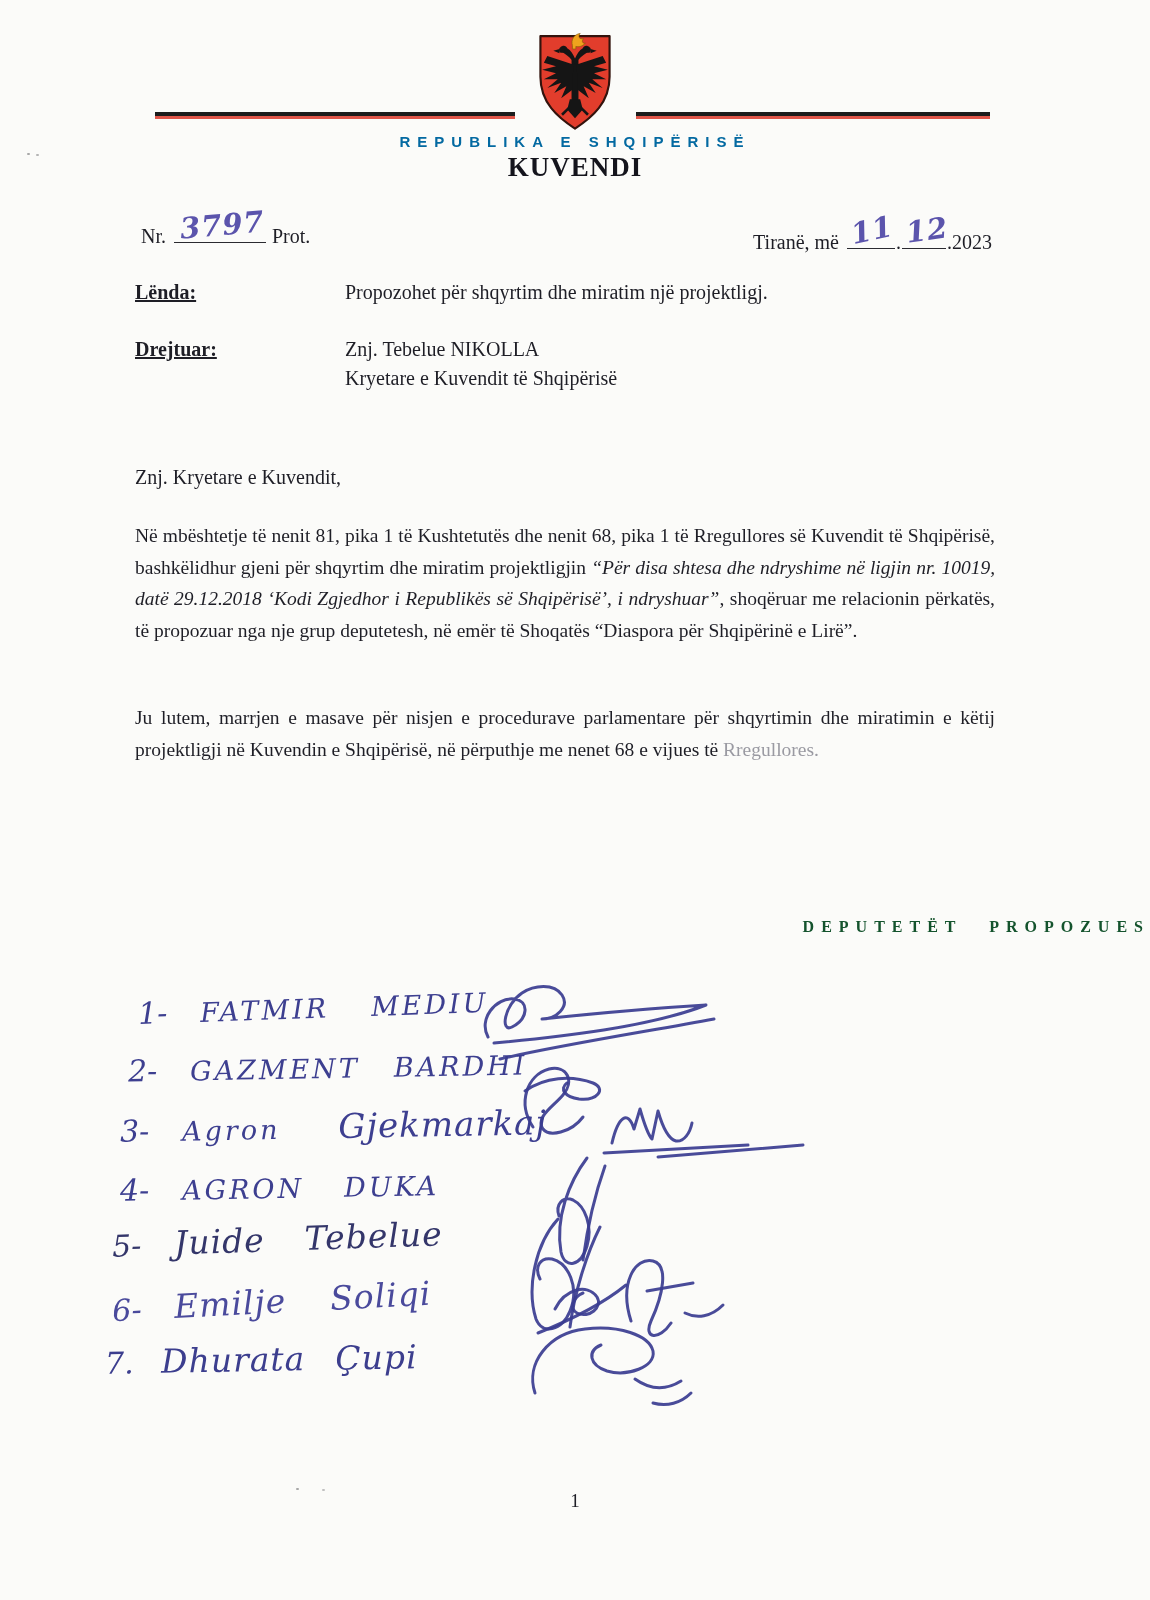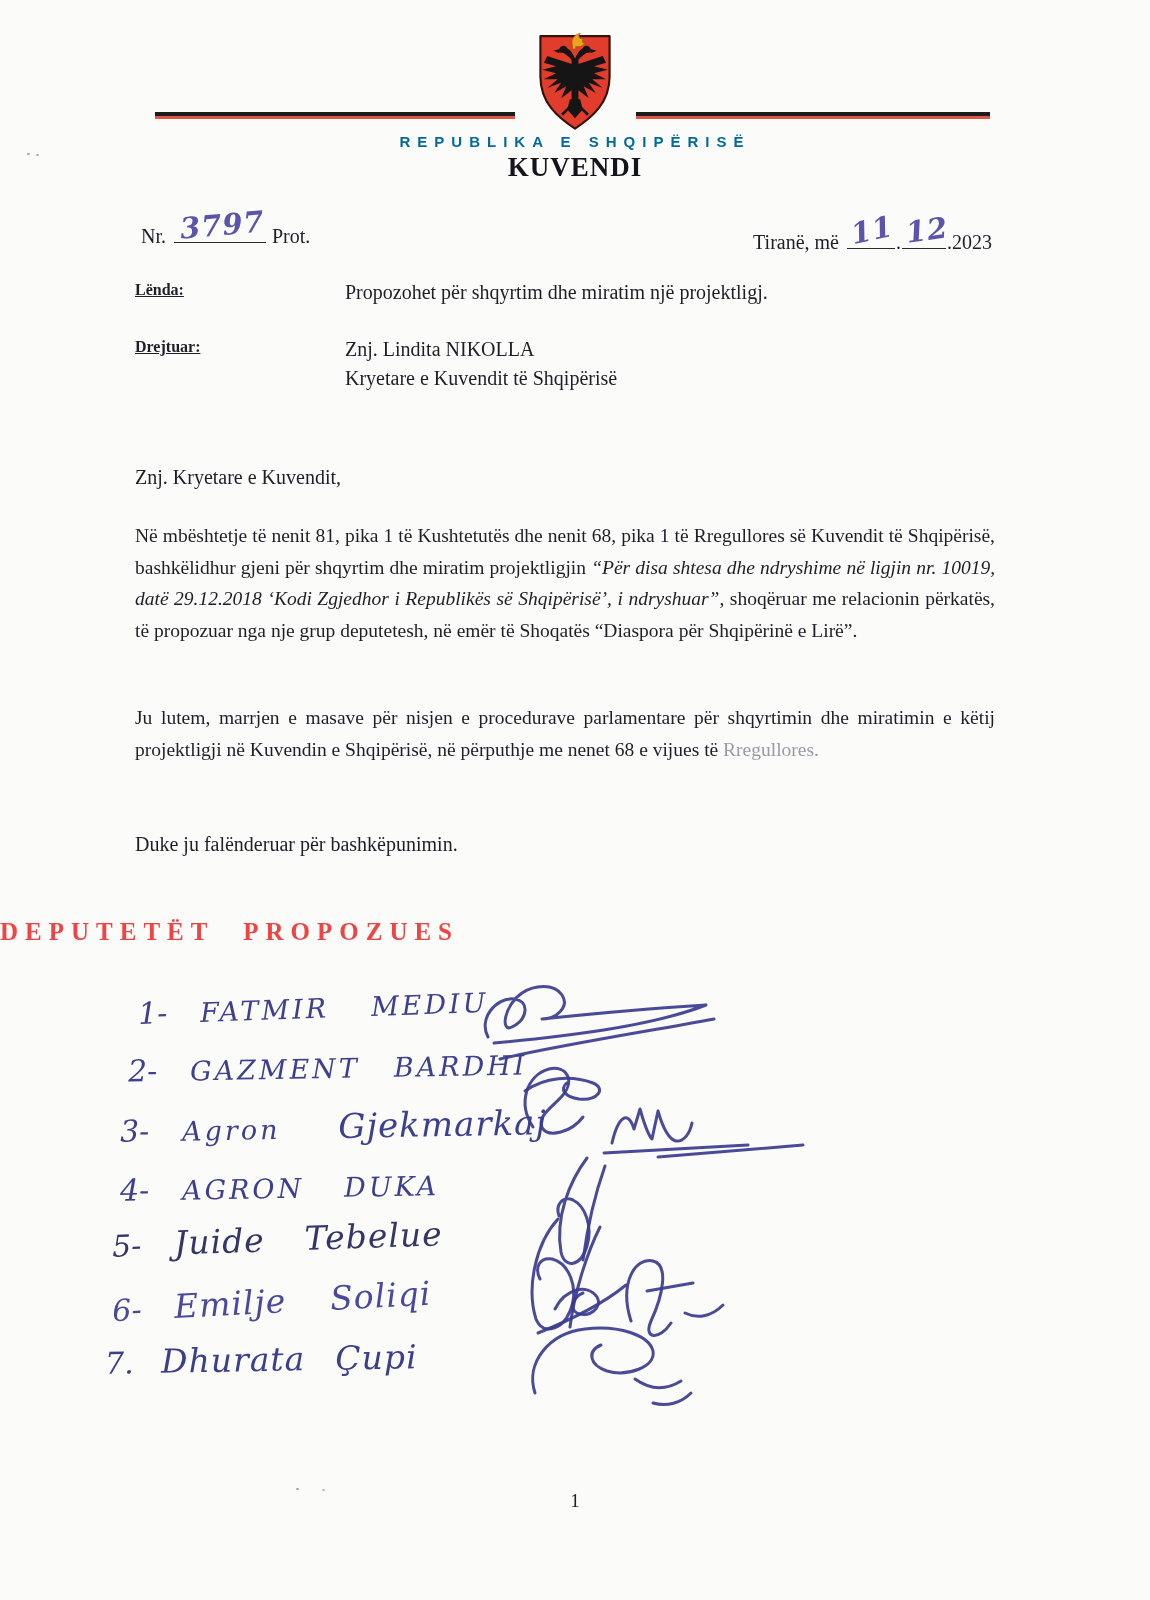--- a/index.html
+++ b/index.html
@@ -33,34 +33,34 @@
   .blank-day{width:48px;height:20px;margin:0 1px 0 8px;}
   .blank-month{width:44px;height:20px;margin:0 1px;}
   .hw{font-family:"DejaVu Serif",serif;font-style:italic;}
   .hw-num{
     position:absolute;left:6px;top:-14px;font-size:29px;font-weight:bold;
     color:#5b54ac;letter-spacing:1px;transform:rotate(-5deg);white-space:nowrap;
   }
   .blank-day .hw-num{left:4px;top:-15px;transform:rotate(-12deg);}
   .blank-month .hw-num{left:4px;top:-15px;transform:rotate(-8deg);}
   
-  .label{position:absolute;left:135px;font-size:16px;font-weight:bold;text-decoration:underline;}
+  .label{position:absolute;left:135px;font-size:20px;font-weight:bold;text-decoration:underline;}
   .value{position:absolute;left:345px;font-size:20px;}
   .subject-label{top:281px;} .subject-text{top:281px;}
   .addr-label{top:338px;} .addr-name{top:338px;} .addr-title{top:367px;}
   
   .salutation{position:absolute;left:135px;top:466px;font-size:20px;}
   .para{position:absolute;left:135px;width:860px;font-size:19.5px;line-height:31.5px;text-align:justify;}
   .para1{top:520px;}
   .para2{top:702px;}
   .faded{color:#9a9aa2;}
   .closing{position:absolute;left:135px;top:833px;font-size:20px;}
   .sig-heading{
-    position:absolute;left:0;top:918px;width:100%;text-align:left;
-    font-weight:bold;font-size:25px;letter-spacing:7px;word-spacing:16px;color:#ef4444;
+    position:absolute;left:0;top:918px;width:100%;text-align:right;
+    font-weight:bold;font-size:16px;letter-spacing:7px;word-spacing:16px;color:#14532d;
   }
   
   .sig-row{position:absolute;display:flex;align-items:baseline;white-space:nowrap;}
   .sig-row .num{font-family:"DejaVu Serif",serif;font-style:italic;font-size:30px;width:62px;}
   .sig-row .first{font-family:"DejaVu Serif",serif;font-style:italic;font-size:27px;letter-spacing:3px;}
   .sig-row .last{font-family:"DejaVu Serif",serif;font-style:italic;font-size:27px;letter-spacing:3px;}
   .ink{color:#3d3f90;}
   .r1{left:138px;top:990px;transform:rotate(-2deg);}
   .r1 .first{margin-right:42px;}
   .r2{left:128px;top:1050px;transform:rotate(-1deg);}
@@ -142,32 +142,31 @@
   </div>
 
   <div class="meta dateline">
     <span>Tiranë, më</span><span class="blank blank-day"><span class="hw hw-num">11</span></span><span>.</span><span class="blank blank-month"><span class="hw hw-num">12</span></span><span>.2023</span>
   </div>
 
   <div class="label subject-label">Lënda:</div>
   <div class="value subject-text">Propozohet për shqyrtim dhe miratim një projektligj.</div>
 
   <div class="label addr-label">Drejtuar:</div>
-  <div class="value addr-name">Znj. Lindita NIKOLLA</div>
+  <div class="value addr-name">Znj. Tebelue NIKOLLA</div>
   <div class="value addr-title">Kryetare e Kuvendit të Shqipërisë</div>
 
   <div class="salutation">Znj. Kryetare e Kuvendit,</div>
 
   <div class="para para1"><span>Në mbështetje të nenit 81, pika 1 të Kushtetutës dhe nenit 68, pika 1 të Rregullores së Kuvendit të Shqipërisë, bashkëlidhur gjeni për shqyrtim dhe miratim projektligjin </span><em>“Për disa shtesa dhe ndryshime në ligjin nr. 10019, datë 29.12.2018 ‘Kodi Zgjedhor i Republikës së Shqipërisë’, i ndryshuar”</em><span>, shoqëruar me relacionin përkatës, të propozuar nga nje grup deputetesh, në emër të Shoqatës “Diaspora për Shqipërinë e Lirë”.</span>
   </div>
 
   <div class="para para2"><span>Ju lutem, marrjen e masave për nisjen e procedurave parlamentare për shqyrtimin dhe miratimin e këtij projektligji në Kuvendin e Shqipërisë, në përputhje me nenet 68 e vijues të </span><span class="faded">Rregullores.</span>
   </div>
 
-  <div class="closing">Duke ju falënderuar për bashkëpunimin.</div>
 
   <div class="sig-heading">DEPUTETËT PROPOZUES</div>
 
   <div class="sig-row ink r1">
     <span class="num">1-</span>
     <span class="first">FATMIR</span>
     <span class="last">MEDIU</span>
   </div>
   <div class="sig-row ink r2">
     <span class="num">2-</span>

